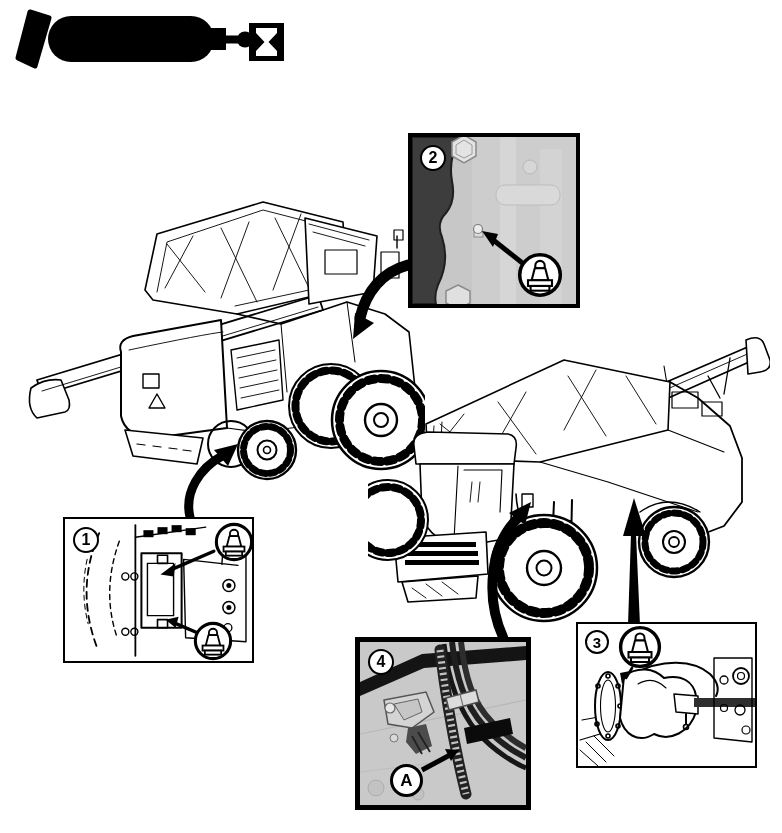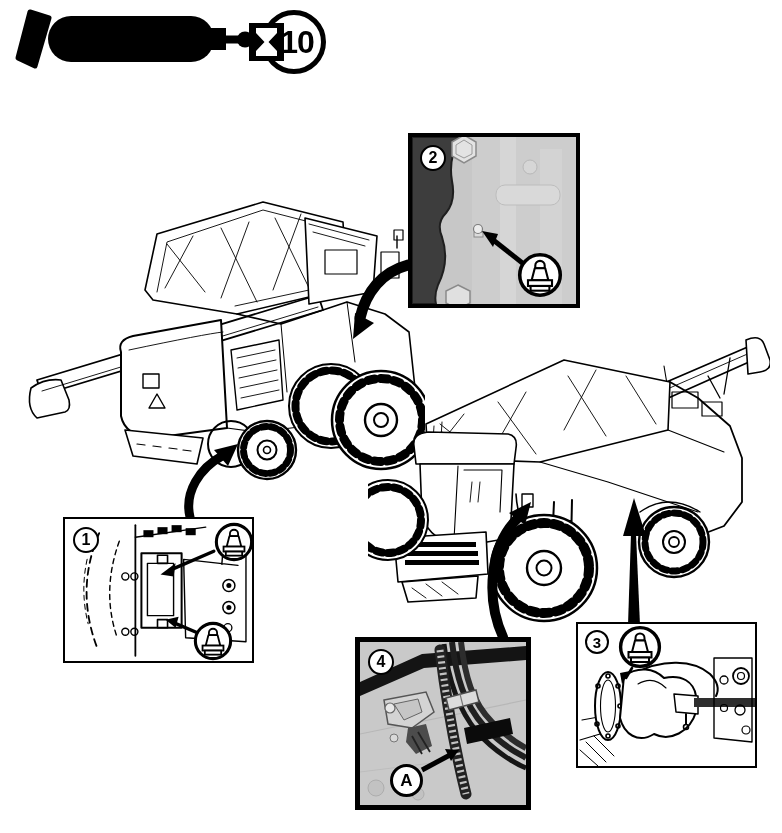--- a/index.html
+++ b/index.html
@@ -59,23 +59,20 @@
   </svg>
 
   <svg class="abs" style="left:14px;top:6px;" width="235" height="72" viewBox="0 0 235 72">
     <polygon points="16,6 35,12 21,60 4,52" fill="#000" stroke="#000" stroke-width="5" stroke-linejoin="round"></polygon>
     <rect x="34" y="10" width="166" height="46" rx="23" fill="#000"></rect>
     <rect x="197" y="22" width="15" height="22" fill="#000"></rect>
     <rect x="211" y="29.5" width="17" height="8" fill="#000"></rect>
     <circle cx="231" cy="33.5" r="8" fill="#000"></circle>
   </svg>
 
-  <div id="interval-circle">
-    <span>10</span>
-  </div>
   <div id="hourglass-badge">
     <svg width="35" height="38" viewBox="0 0 35 38">
       <polygon points="7,5 28,5 28,10 19.5,19 28,28 28,33 7,33 7,28 15.5,19 7,10" fill="#fff"></polygon>
     </svg>
   </div>
 
   <svg class="abs layer-combines" style="left:25px;top:192px;" width="400" height="295" viewBox="0 0 400 295" fill="none" stroke="#000" stroke-width="1.6" stroke-linejoin="round" stroke-linecap="round">
 
     <polygon points="12,188 293,103 298,118 17,203" fill="#fff" stroke-width="1.8"></polygon>
     <path d="M6,196 Q1,216 12,226 L40,220 Q46,218 44,208 L36,188 Q20,186 6,196 Z" fill="#fff"></path>

